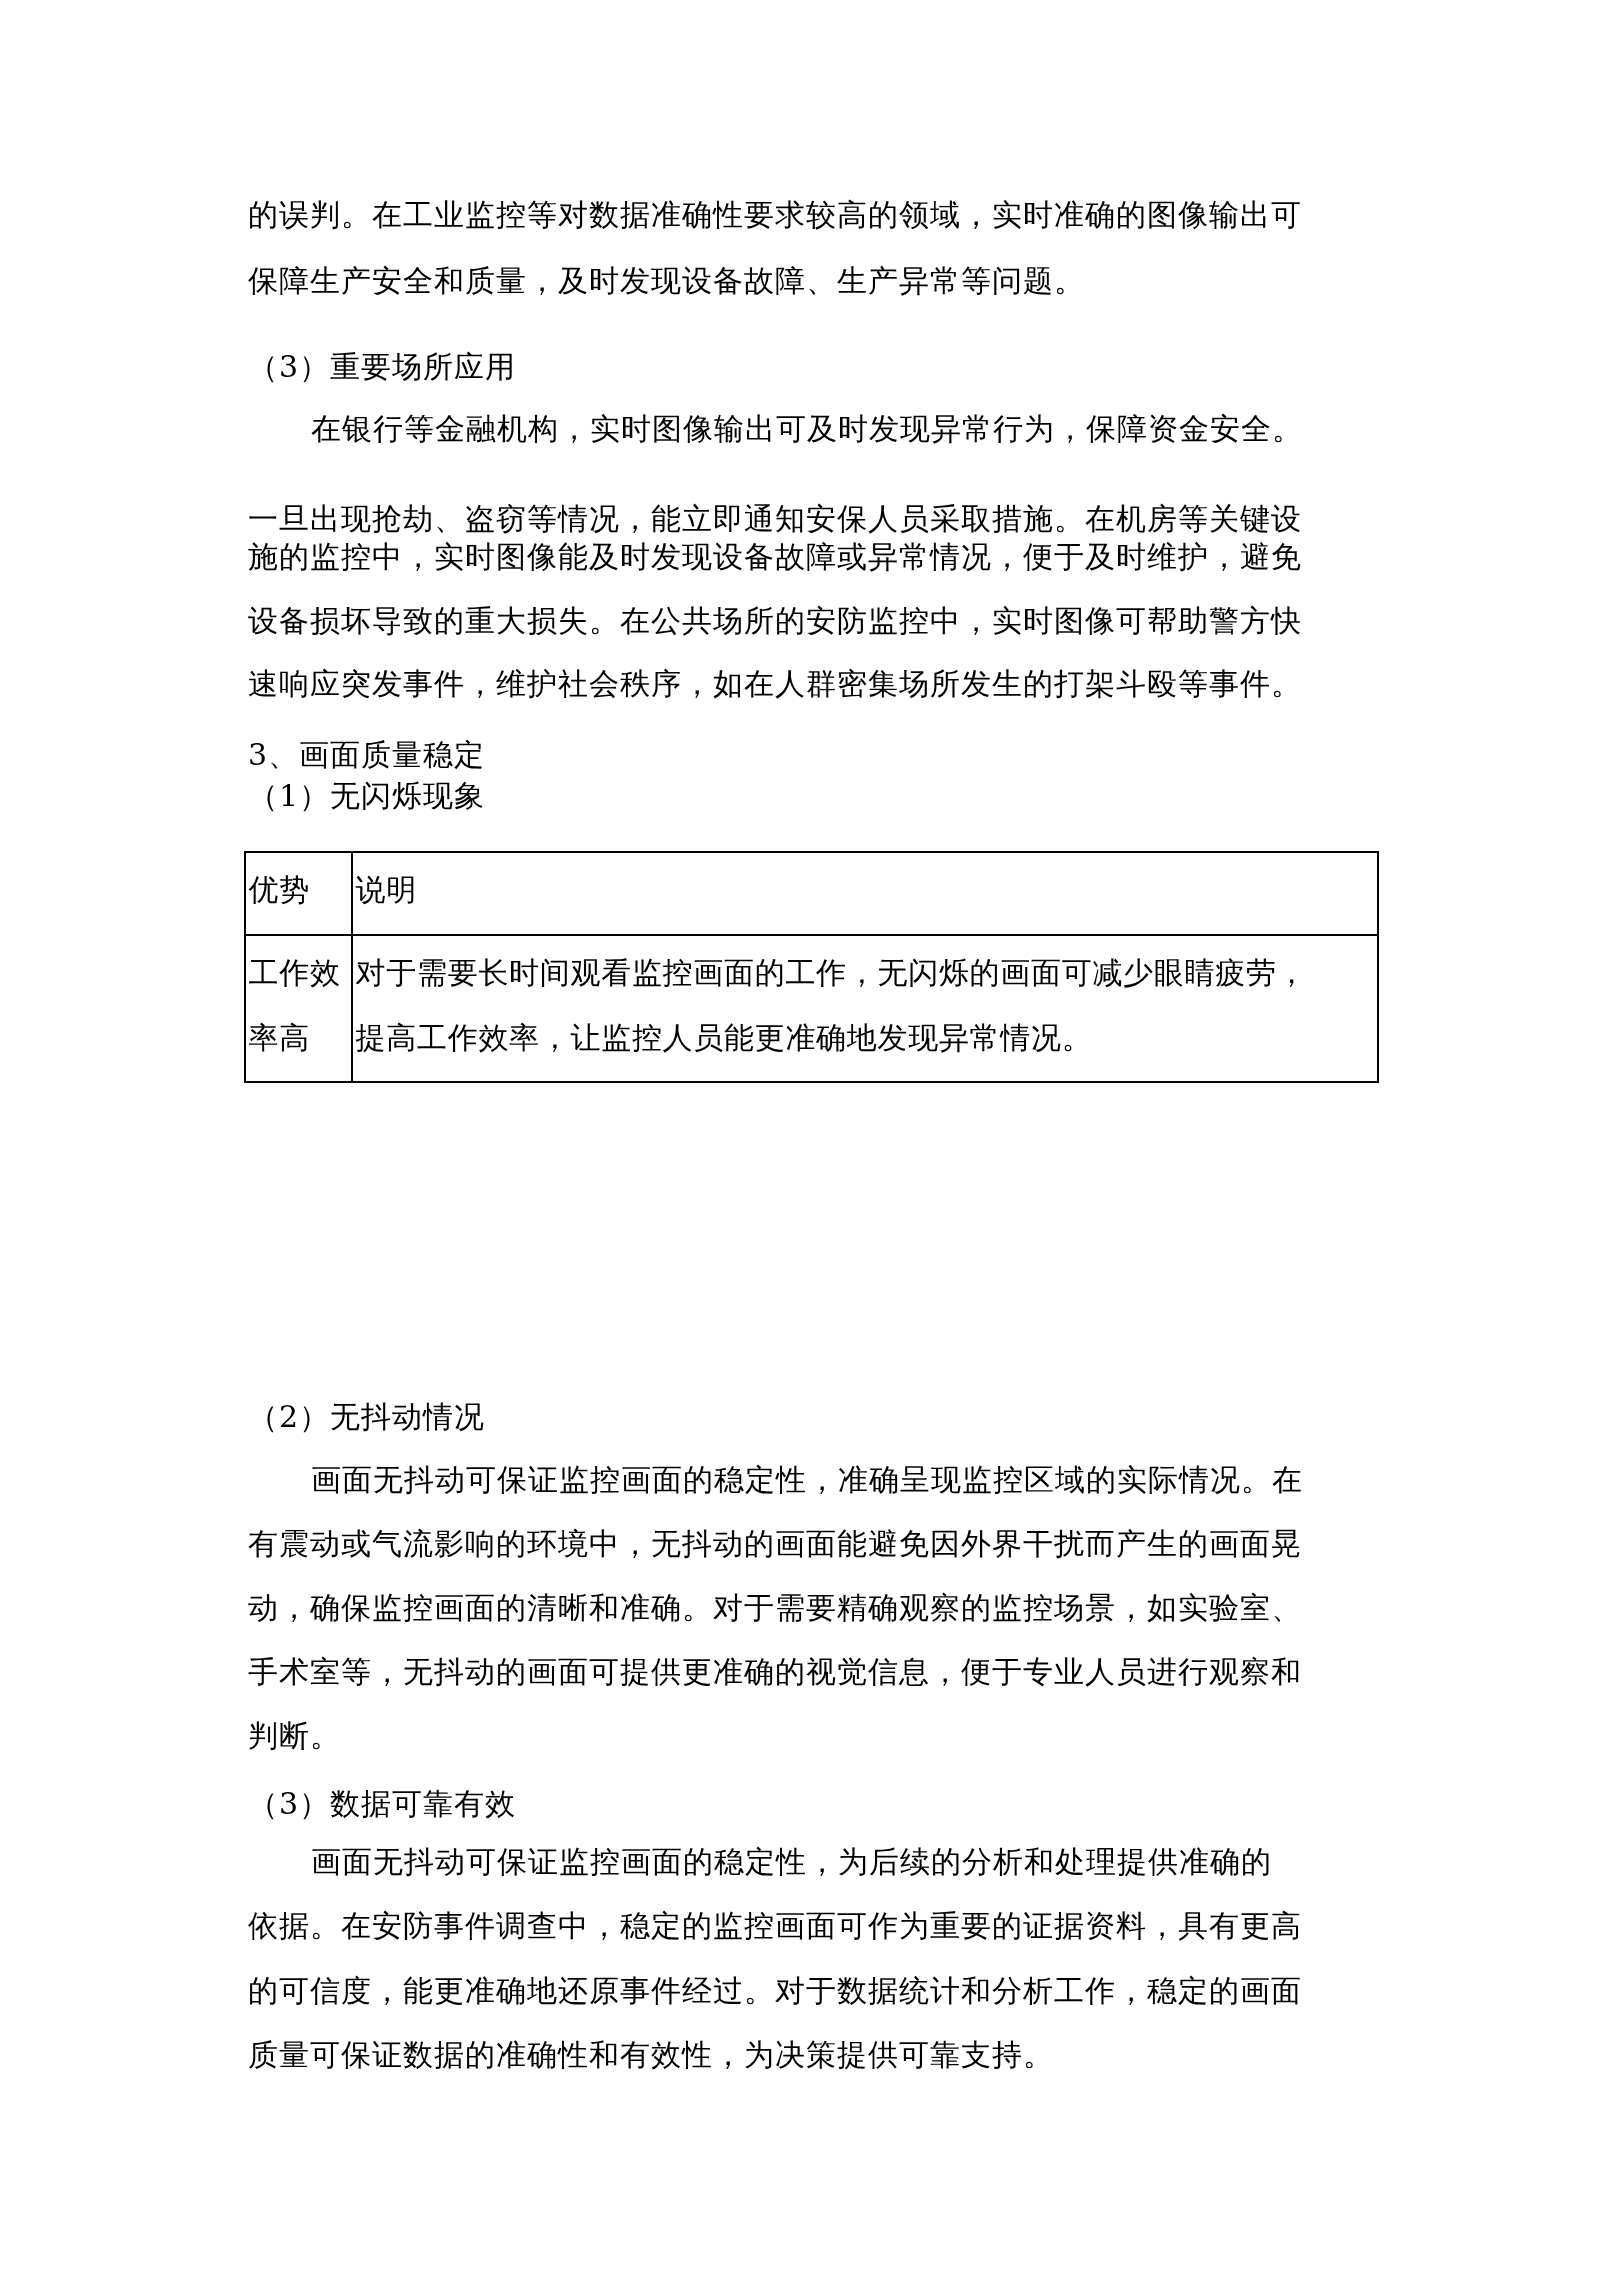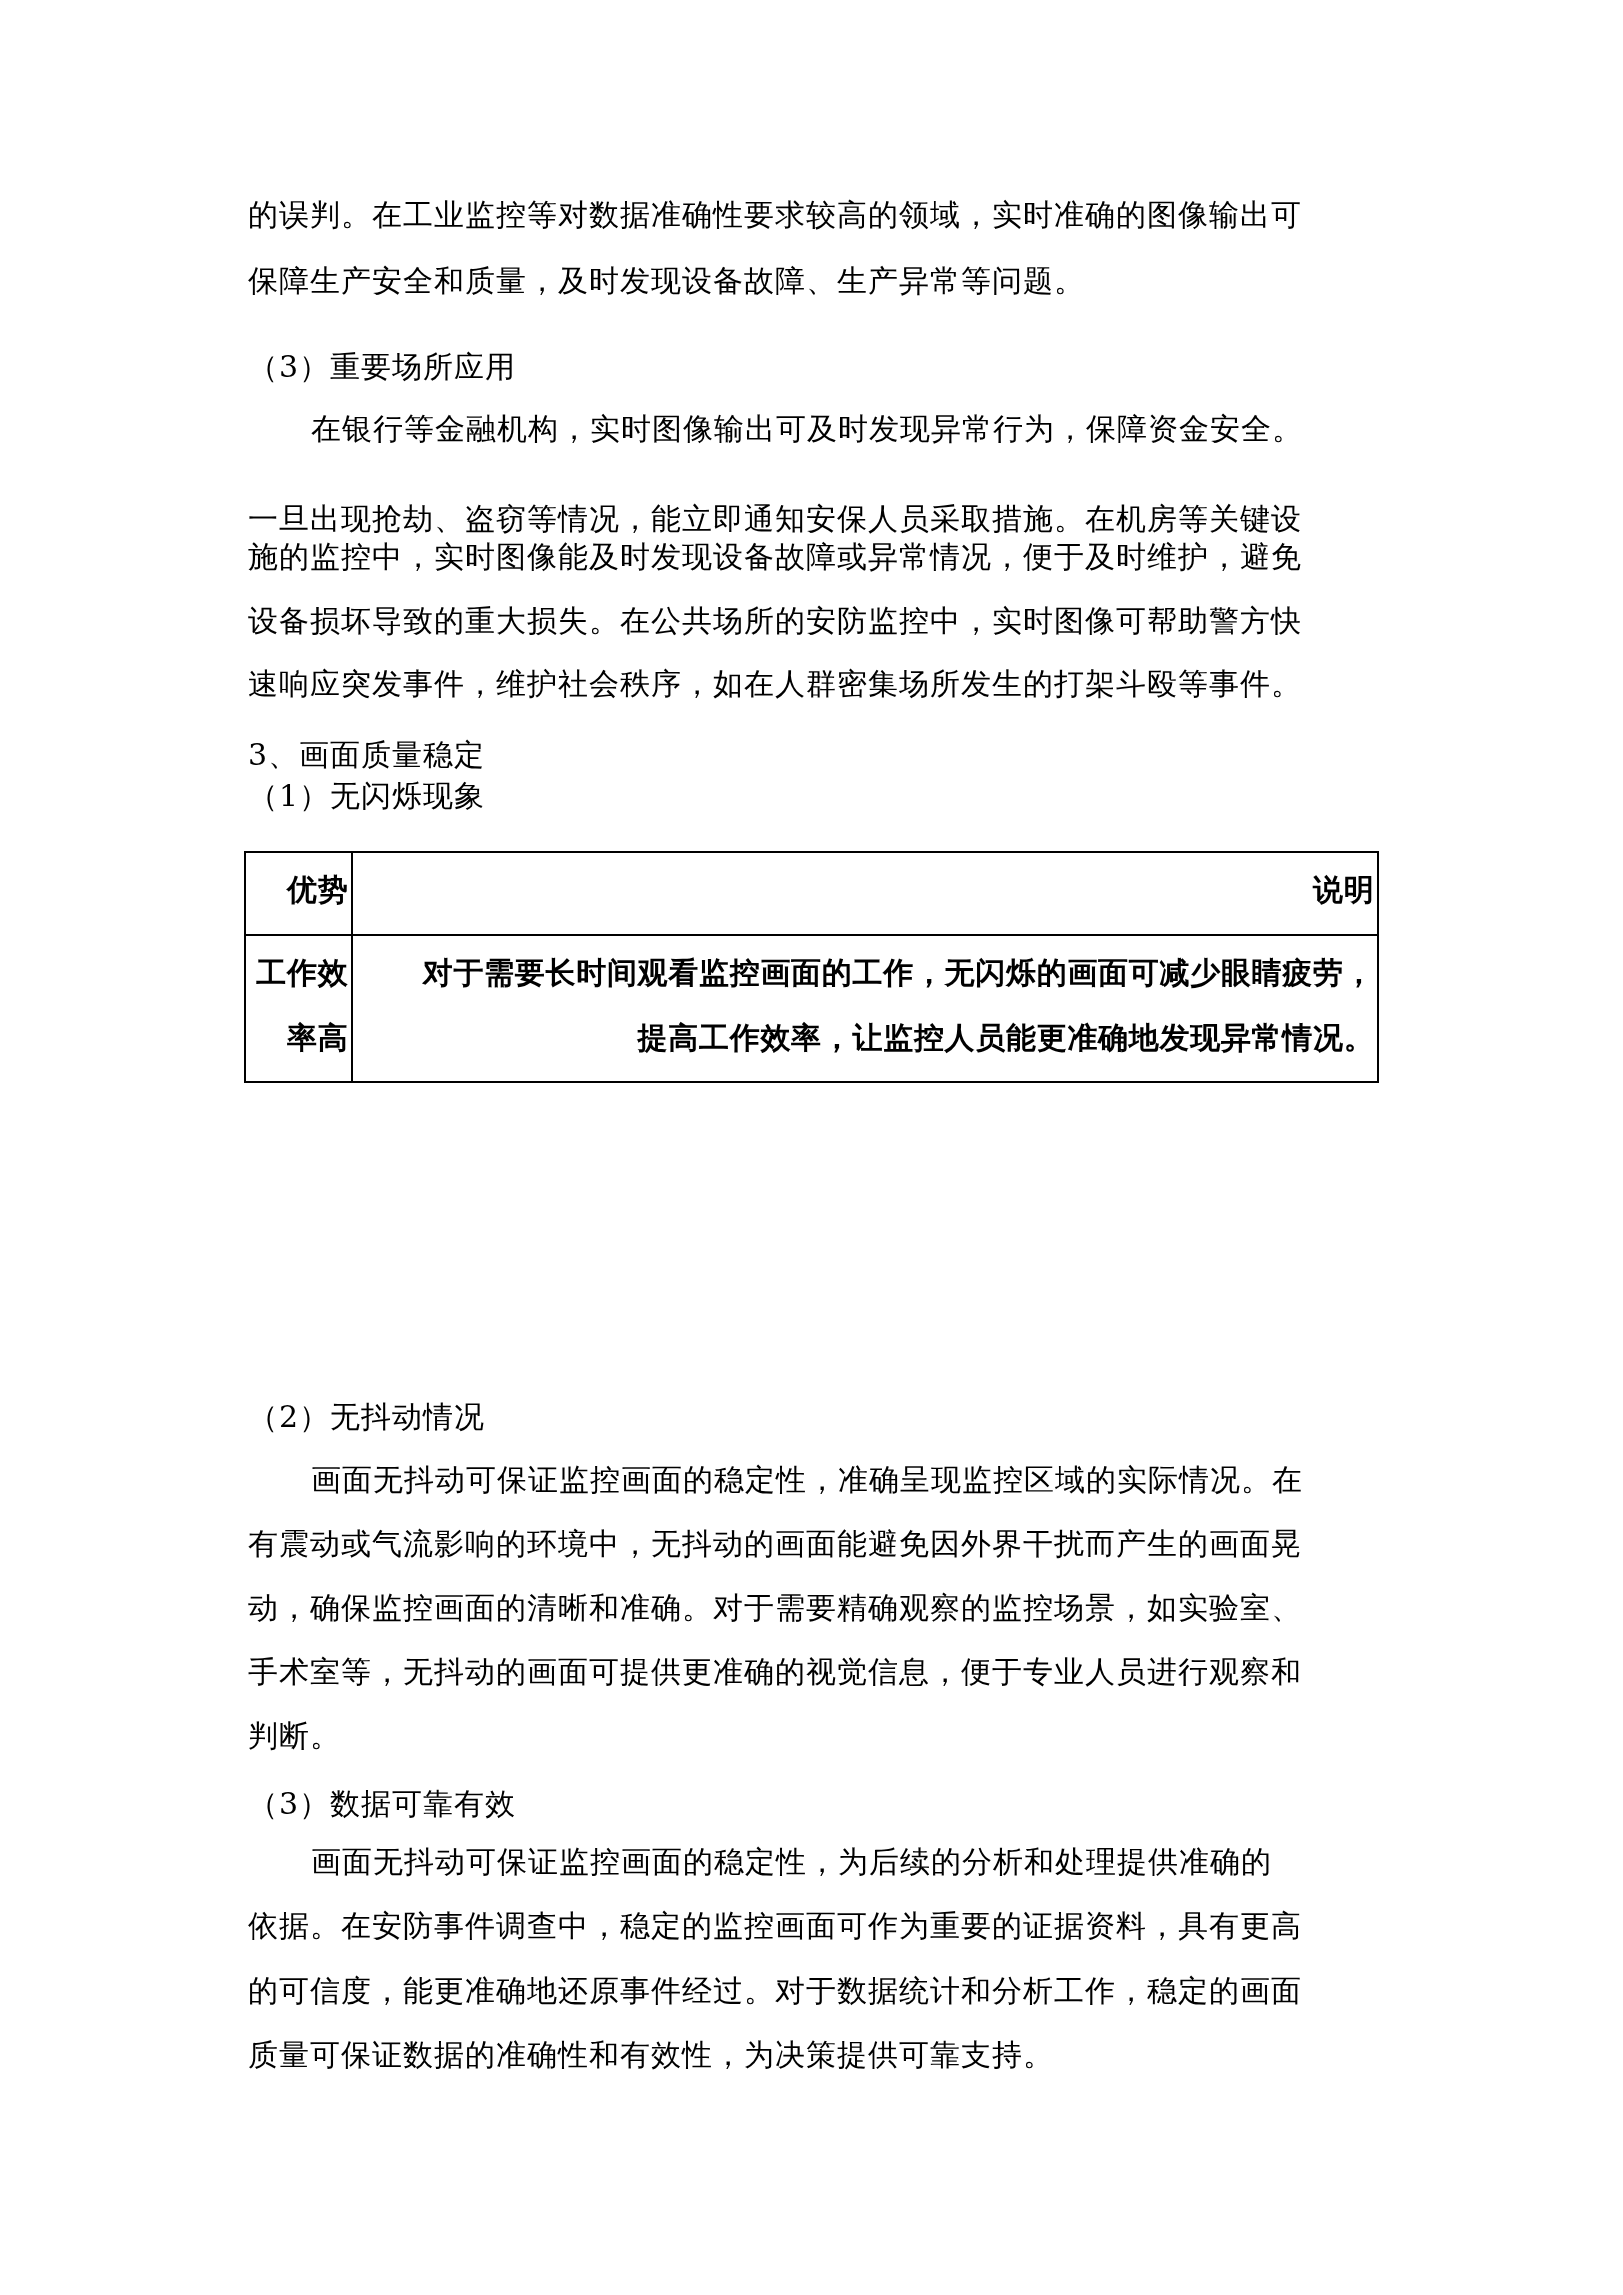--- a/index.html
+++ b/index.html
@@ -6,22 +6,22 @@
   body { width: 1623px; height: 2295px; position: relative; overflow: hidden;
          font-family: "DejaVu Serif", "Liberation Serif", serif; color: #000; }
   .line { position: absolute; left: 248px; font-size: 30px; line-height: 37px;
           white-space: nowrap; letter-spacing: 1px; }
   .indent { left: 311px; }
   .heading { left: 248px; }
   .sub { left: 248px; }
   table.adv { position: absolute; left: 244px; top: 851px; width: 1135px;
               border-collapse: collapse; table-layout: fixed; }
   table.adv td { border: 2px solid #000; font-size: 30px; line-height: 65px;
-                 text-align: right; vertical-align: top; padding: 3.9px 2.6px 0 2.6px;
-                 letter-spacing: 0.7px; font-weight: bold; }
+                 text-align: left; vertical-align: top; padding: 3.9px 2.6px 0 2.6px;
+                 letter-spacing: 0.7px; }
   table.adv col.c1 { width: 107px; }
   table.adv tr.hdr td { height: 77px; }
   table.adv tr.row td { height: 141px; }
   .cell-lines span { display: block; }
 </style>
 </head>
 <body>
 
 <div class="line" style="top:196px;">的误判。在工业监控等对数据准确性要求较高的领域，实时准确的图像输出可</div>
 <div class="line" style="top:262px;">保障生产安全和质量，及时发现设备故障、生产异常等问题。</div>

